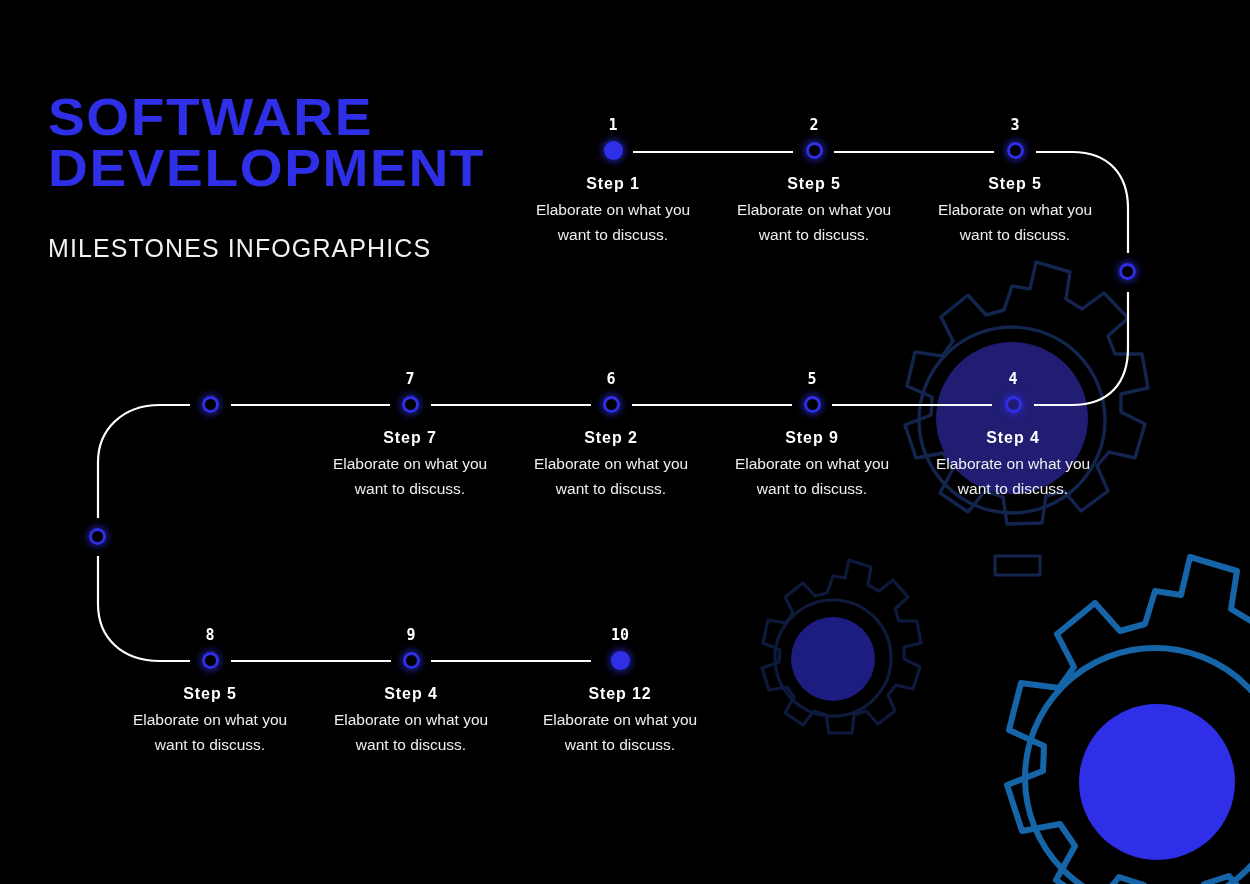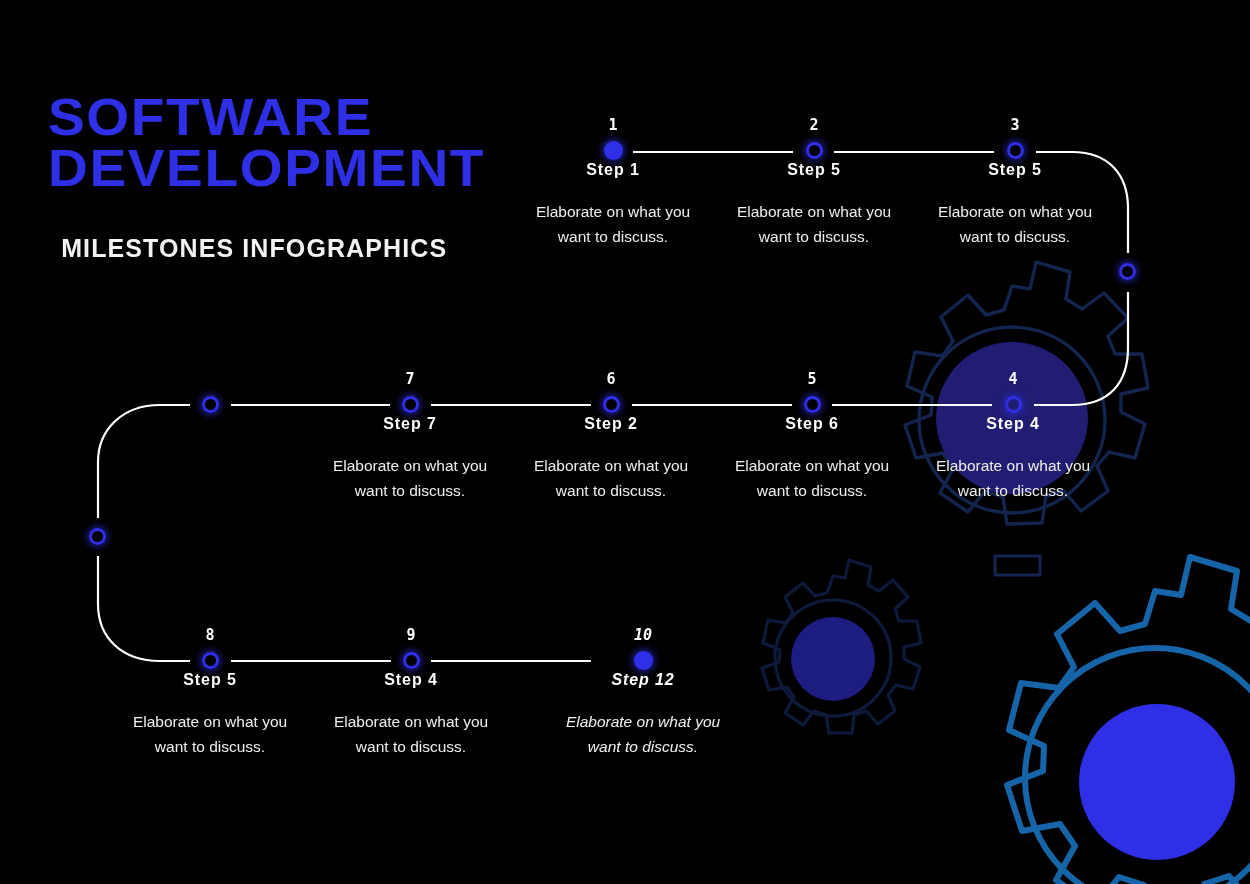--- a/index.html
+++ b/index.html
@@ -50,28 +50,27 @@
     color: #2f2fe8;
     margin: 0;
     text-transform: uppercase;
     transform: scaleX(1.06);
     transform-origin: left top;
     white-space: pre-line;
   }
   .sub-title {
     font-family: "Liberation Sans", sans-serif;
     font-size: 25px;
-    font-weight: bold;
+    font-weight: normal;
     letter-spacing: 1.1px;
     color: #f2f2f2;
     margin: 0;
     padding-top: 40px;
     text-transform: uppercase;
     white-space: nowrap;
-    text-align: center;
   }
 
   
   .step {
     position: absolute;
     z-index: 3;
     width: 180px;
     text-align: center;
   }
   .step-num {
@@ -105,29 +104,30 @@
     border: none;
     width: 19px;
     height: 19px;
   }
   .step-label {
     font-family: "Liberation Sans", sans-serif;
     font-size: 16px;
     font-weight: bold;
     color: #ffffff;
     letter-spacing: 0.9px;
+    margin-top: 14px;
     white-space: nowrap;
   }
   .step-desc {
     font-family: "Liberation Sans", sans-serif;
     font-size: 15.5px;
     font-weight: normal;
     color: #efefef;
     line-height: 1.62em;
-    margin-top: 20px;
+    margin-top: 4px;
     padding: 0 6px;
   }
 
   
   .corner-ring {
     position: absolute;
     z-index: 3;
     width: 17px;
     height: 17px;
     border-radius: 50%;
@@ -263,21 +263,21 @@
     </div>
     <div class="step-label">Step  4</div>
     <div class="step-desc">Elaborate on what you want to discuss.</div>
   </div>
 
   <div class="step" style="left:722px; top:372px;">
     <div class="step-num">5</div>
     <div class="node-wrap">
       <div class="node hollow"></div>
     </div>
-    <div class="step-label">Step  6</div>
+    <div class="step-label">Step  9</div>
     <div class="step-desc">Elaborate on what you want to discuss.</div>
   </div>
 
   <div class="step" style="left:521px; top:372px;">
     <div class="step-num">6</div>
     <div class="node-wrap">
       <div class="node hollow"></div>
     </div>
     <div class="step-label">Step  2</div>
     <div class="step-desc">Elaborate on what you want to discuss.</div>
@@ -303,21 +303,21 @@
 
   <div class="step" style="left:321px; top:628px;">
     <div class="step-num">9</div>
     <div class="node-wrap">
       <div class="node hollow"></div>
     </div>
     <div class="step-label">Step  4</div>
     <div class="step-desc">Elaborate on what you want to discuss.</div>
   </div>
 
-  <div class="step" style="left:553px; top:628px;font-style:italic;">
+  <div class="step" style="left:530px; top:628px;">
     <div class="step-num">10</div>
     <div class="node-wrap">
       <div class="node filled"></div>
     </div>
     <div class="step-label">Step  12</div>
     <div class="step-desc">Elaborate on what you want to discuss.</div>
   </div>
 
 </div>
 

